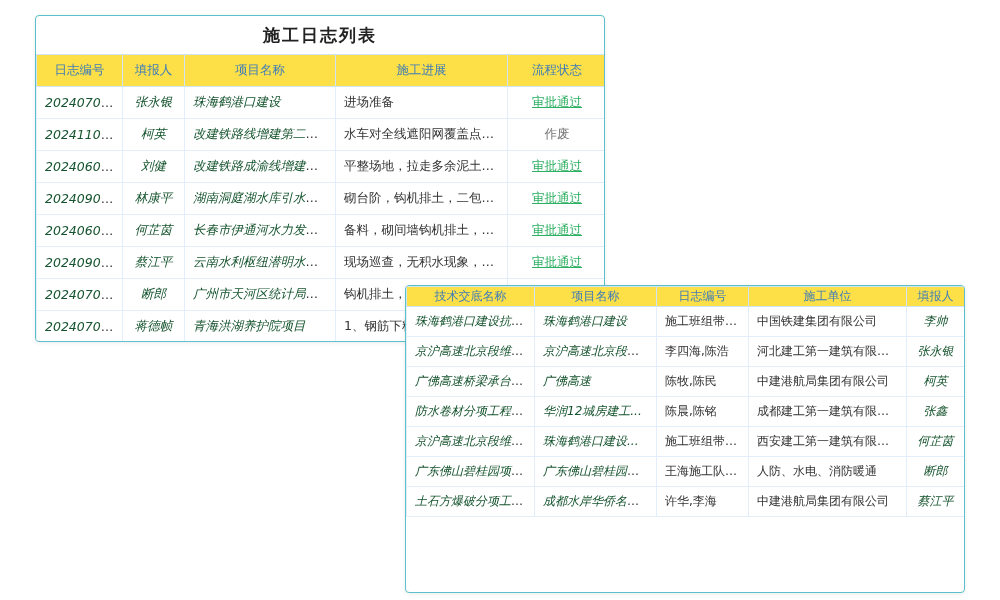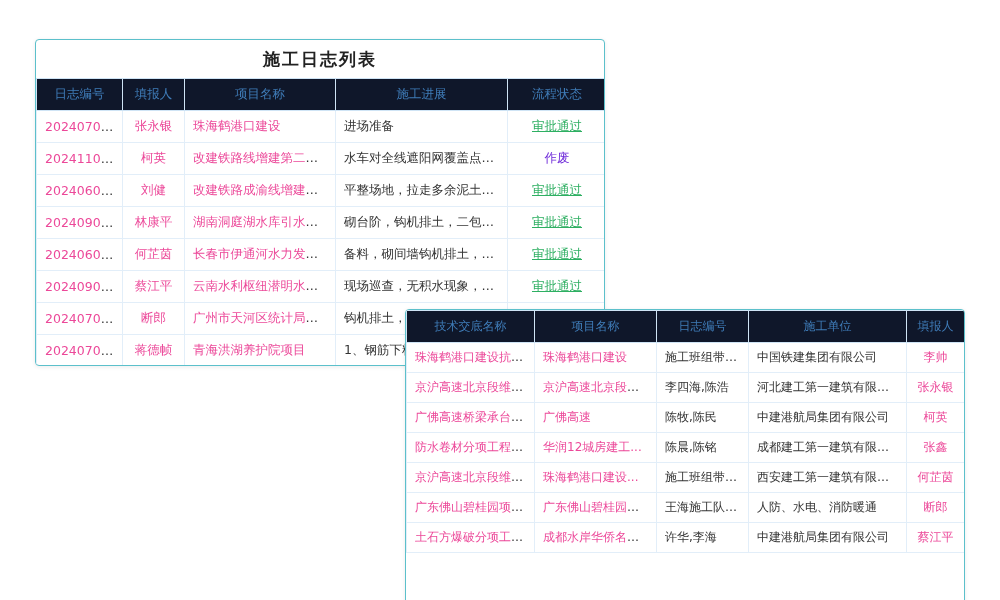--- a/index.html
+++ b/index.html
@@ -10,63 +10,62 @@
     overflow: hidden;
     position: relative;
   }
   .panel {
     position: absolute;
     background: #ffffff;
     border: 1px solid #5cc0cb;
     border-radius: 4px;
     box-shadow: 0 1px 4px rgba(0,0,0,0.08);
     overflow: hidden;
-    margin-top: 24px;
   }
   .panel-title {
     font-weight: bold;
     color: #222222;
     text-align: center;
     letter-spacing: 2px;
   }
   #log-panel { left: 35px; top: 15px; width: 570px; height: 327px; z-index: 1; }
   #log-panel .panel-title { font-size: 17px; line-height: 38px; height: 38px; }
   #disclosure-panel { left: 405px; top: 285px; width: 560px; height: 308px; z-index: 2; }
   #disclosure-panel .panel-title { font-size: 16px; line-height: 36px; height: 36px; }
 
   table.data-table {
     width: 100%;
     border-collapse: collapse;
     table-layout: fixed;
     font-size: 12px;
   }
   table.data-table th {
-    background: #0f172a;
+    background: #fde047;
     color: #3f7cb8;
     font-weight: normal;
     border: 1px solid #cfe4f5;
     text-align: center;
     white-space: nowrap;
     overflow: hidden;
   }
   #log-panel th { height: 32px; font-size: 12.5px; }
-  #disclosure-panel th { height: 32px; font-size: 12px; }
+  #disclosure-panel th { height: 20px; font-size: 12px; }
   table.data-table td {
     border: 1px solid #e2eef9;
     padding: 0 8px;
     white-space: nowrap;
     overflow: hidden;
     text-overflow: ellipsis;
     color: #333333;
   }
   #log-panel td { height: 32px; font-size: 12.5px; }
   #disclosure-panel td { height: 30px; font-size: 12px; }
   td.align-center { text-align: center; }
   td.align-left { text-align: left; }
-  .cell-link { color: #ec4899; cursor: pointer; }
+  .cell-link { color: #14532d; cursor: pointer; font-style: italic; }
   .status-link { text-decoration: underline; cursor: pointer; }
 </style>
 </head>
 <body>
 
 <div class="panel" id="log-panel">
   <div class="panel-title">施工日志列表</div>
   <table class="data-table">
     <colgroup>
       <col style="width:86px">
@@ -90,21 +89,21 @@
           <td class="align-center"><span class="cell-link">张永银</span></td>
           <td class="align-left"><span class="cell-link">珠海鹤港口建设</span></td>
           <td class="align-left"><span>进场准备</span></td>
           <td class="align-center"><span class="status-link" style="color: rgb(46, 175, 98);">审批通过</span></td>
         </tr>
         <tr>
           <td class="align-center"><span class="cell-link">2024110002</span></td>
           <td class="align-center"><span class="cell-link">柯英</span></td>
           <td class="align-left"><span class="cell-link">改建铁路线增建第二线直...</span></td>
           <td class="align-left"><span>水车对全线遮阳网覆盖点进行...</span></td>
-          <td class="align-center"><span style="color: #6d28d9;">作废</span></td>
+          <td class="align-center"><span style="color: #737373;">作废</span></td>
         </tr>
         <tr>
           <td class="align-center"><span class="cell-link">2024060006</span></td>
           <td class="align-center"><span class="cell-link">刘健</span></td>
           <td class="align-left"><span class="cell-link">改建铁路成渝线增建第二...</span></td>
           <td class="align-left"><span>平整场地，拉走多余泥土15辆...</span></td>
           <td class="align-center"><span class="status-link" style="color: rgb(46, 175, 98);">审批通过</span></td>
         </tr>
         <tr>
           <td class="align-center"><span class="cell-link">2024090009</span></td>

